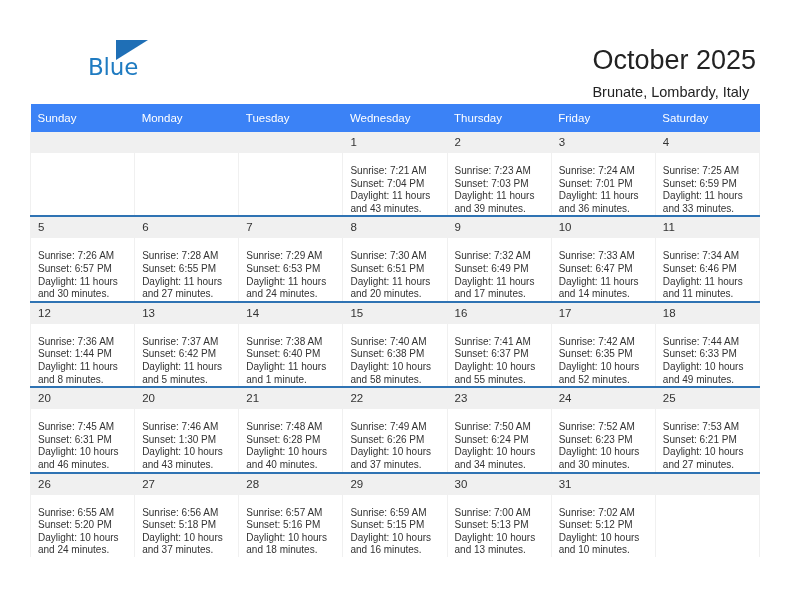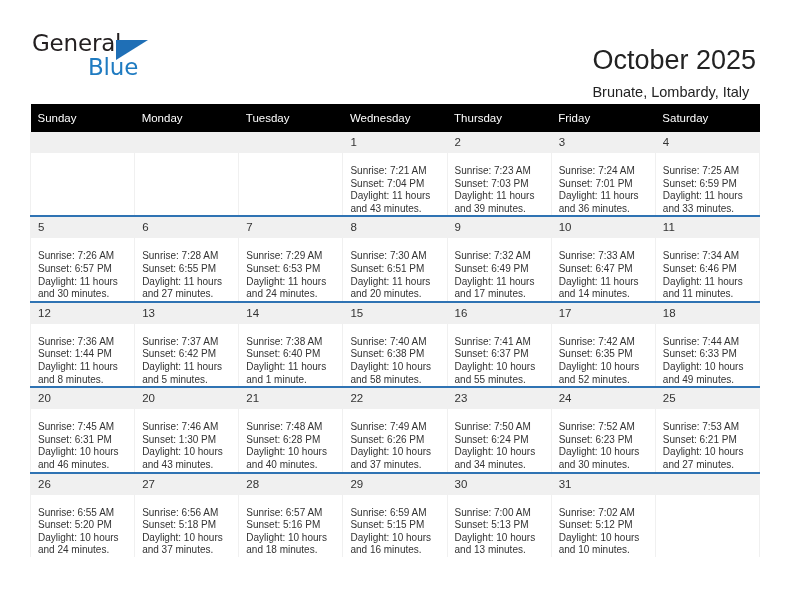--- a/index.html
+++ b/index.html
@@ -88,21 +88,21 @@
   
   .calendar {
     position: absolute;
     left: 30px;
     top: 104px;
     width: 730px;
     border-collapse: collapse;
     table-layout: fixed;
   }
   .calendar th {
-    background: #000000;
+    background: #3b82f6;
     color: #ffffff;
     font-size: 11.5px;
     font-weight: normal;
     text-align: left;
     padding: 5px 0 5px 7px;
     height: 18px;
     border: none;
   }
   .calendar td {
     vertical-align: top;
@@ -144,21 +144,20 @@
   }
 </style>
 </head>
 <body>
 
 <div class="page">
 
   <div class="masthead">
 
     <div class="brand">
-      <span class="brand-general">General</span>
       <span class="brand-triangle"></span>
       <span class="brand-blue">Blue</span>
     </div>
 
     <div class="title-block">
       <div class="cal-title">October 2025</div>
       <div class="cal-subtitle">Brunate, Lombardy, Italy</div>
     </div>
 
   </div>

